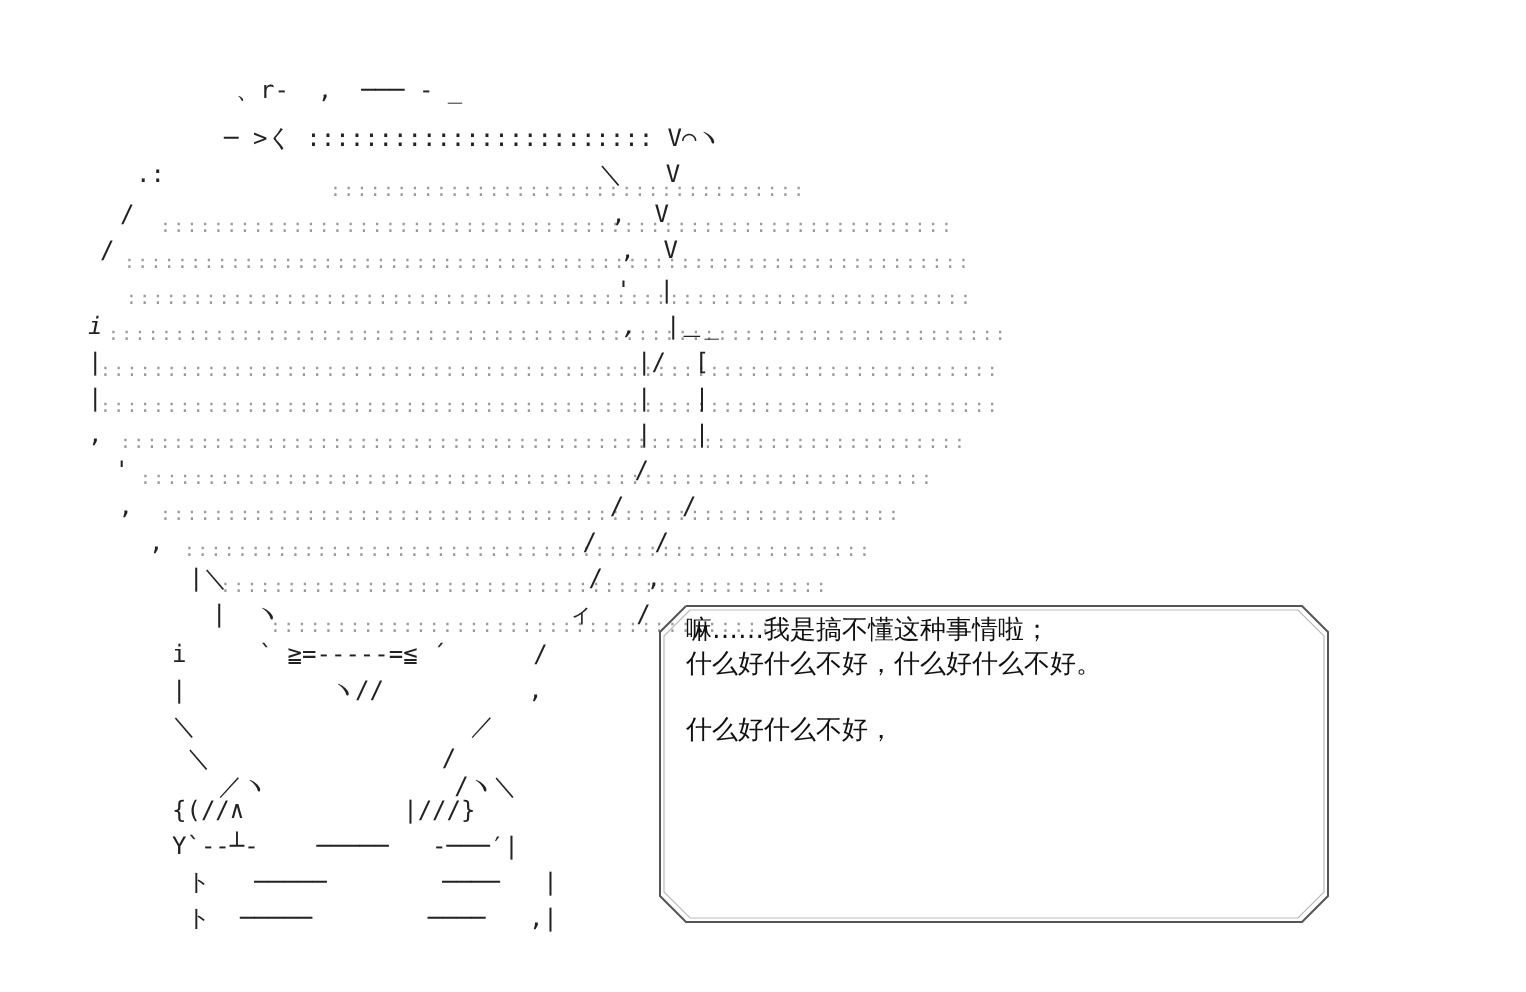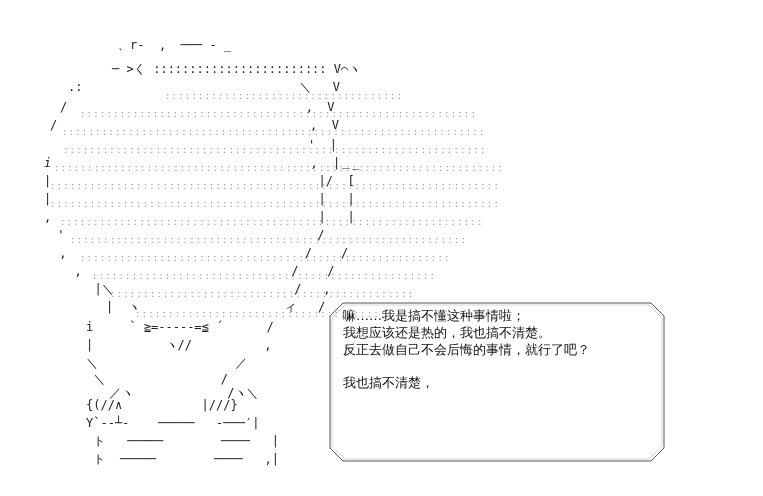--- a/index.html
+++ b/index.html
@@ -57,18 +57,17 @@
   <div class="ln" style="left:86px;top:452px;"> ト  ─────        ────   ,|</div>
 </div>
 
 <div class="box">
   <svg width="336" height="160" viewBox="0 0 336 160">
     <polyline points="14,1 322,1 335,14 335,146 322,159 14,159 1,146 1,14 14,1" fill="none" stroke="#555" stroke-width="1"></polyline>
     <polyline points="16,3 320,3 333,16 333,144 320,157 16,157 3,144 3,16 16,3" fill="none" stroke="#bbb" stroke-width="0.6"></polyline>
   </svg>
   <div class="box-text">
     <div>嘛……我是搞不懂这种事情啦；</div>
-    <div>我想应该还是热的，我也搞不清楚。</div>
-    <div>反正去做自己不会后悔的事情，就行了吧？</div>
+    <div>什么好什么不好，什么好什么不好。</div>
     <div></div>
-    <div>我也搞不清楚，</div>
+    <div>什么好什么不好，</div>
   </div>
 </div>
 
 </body></html>

